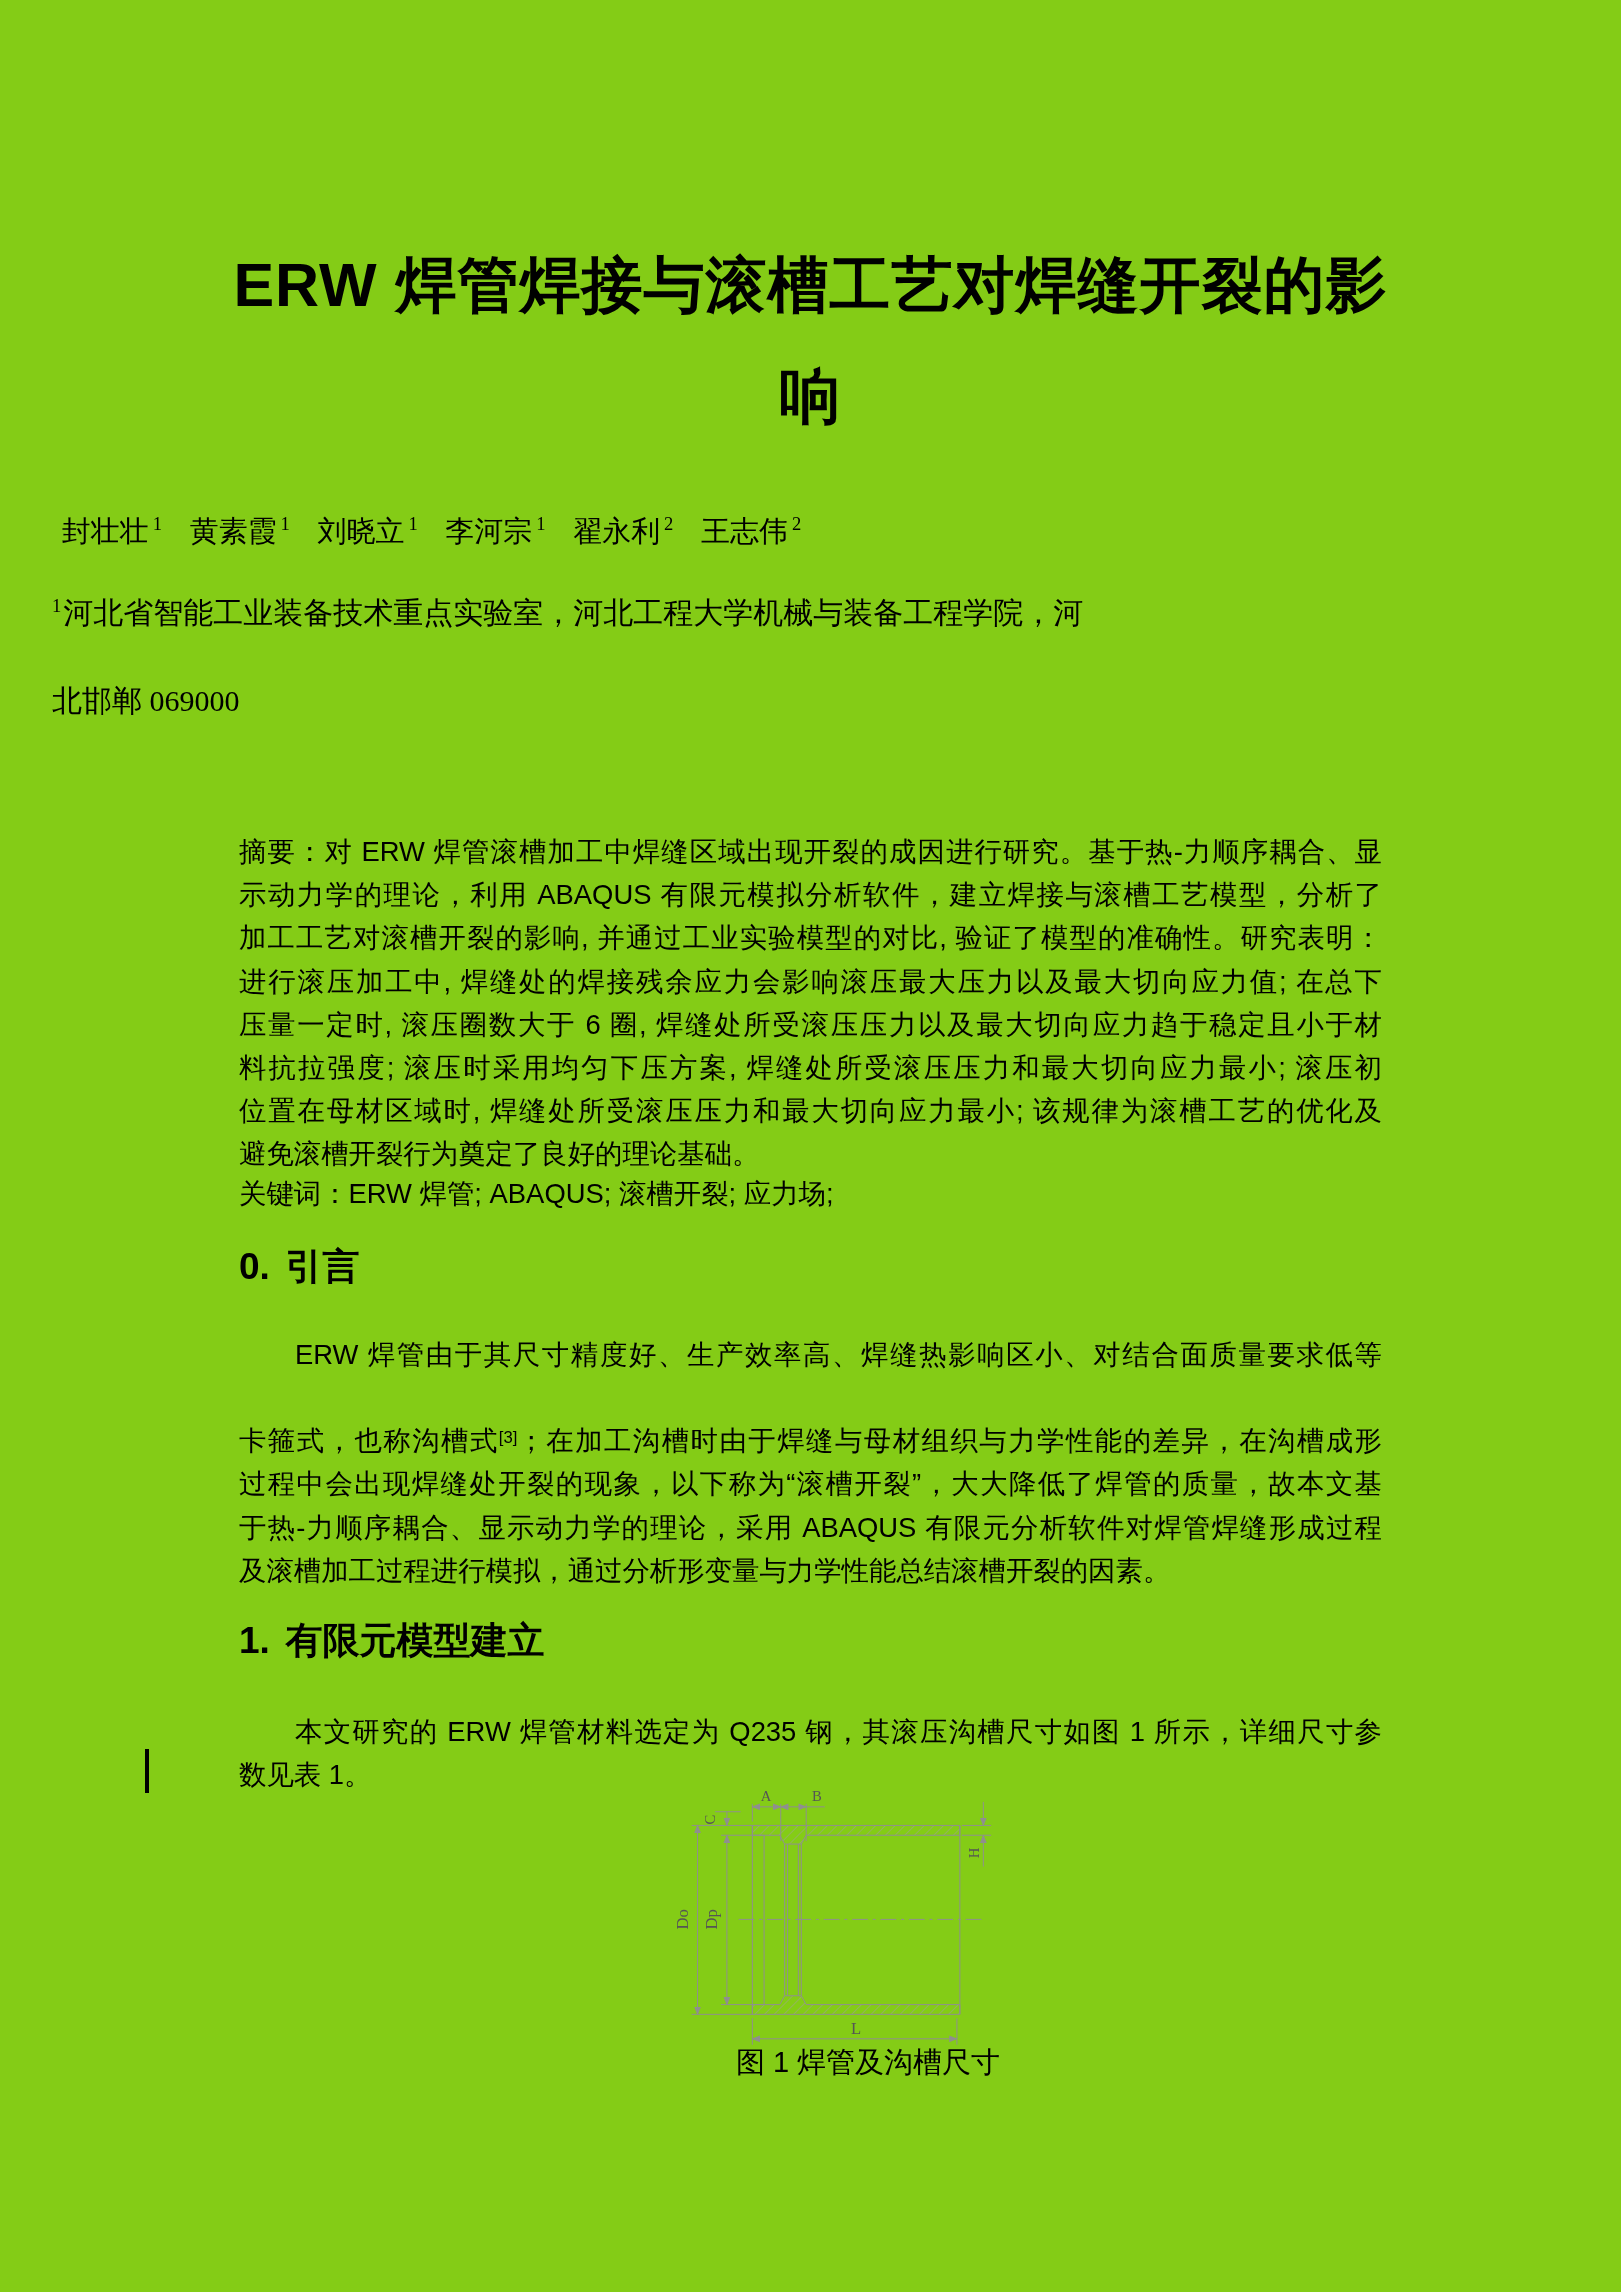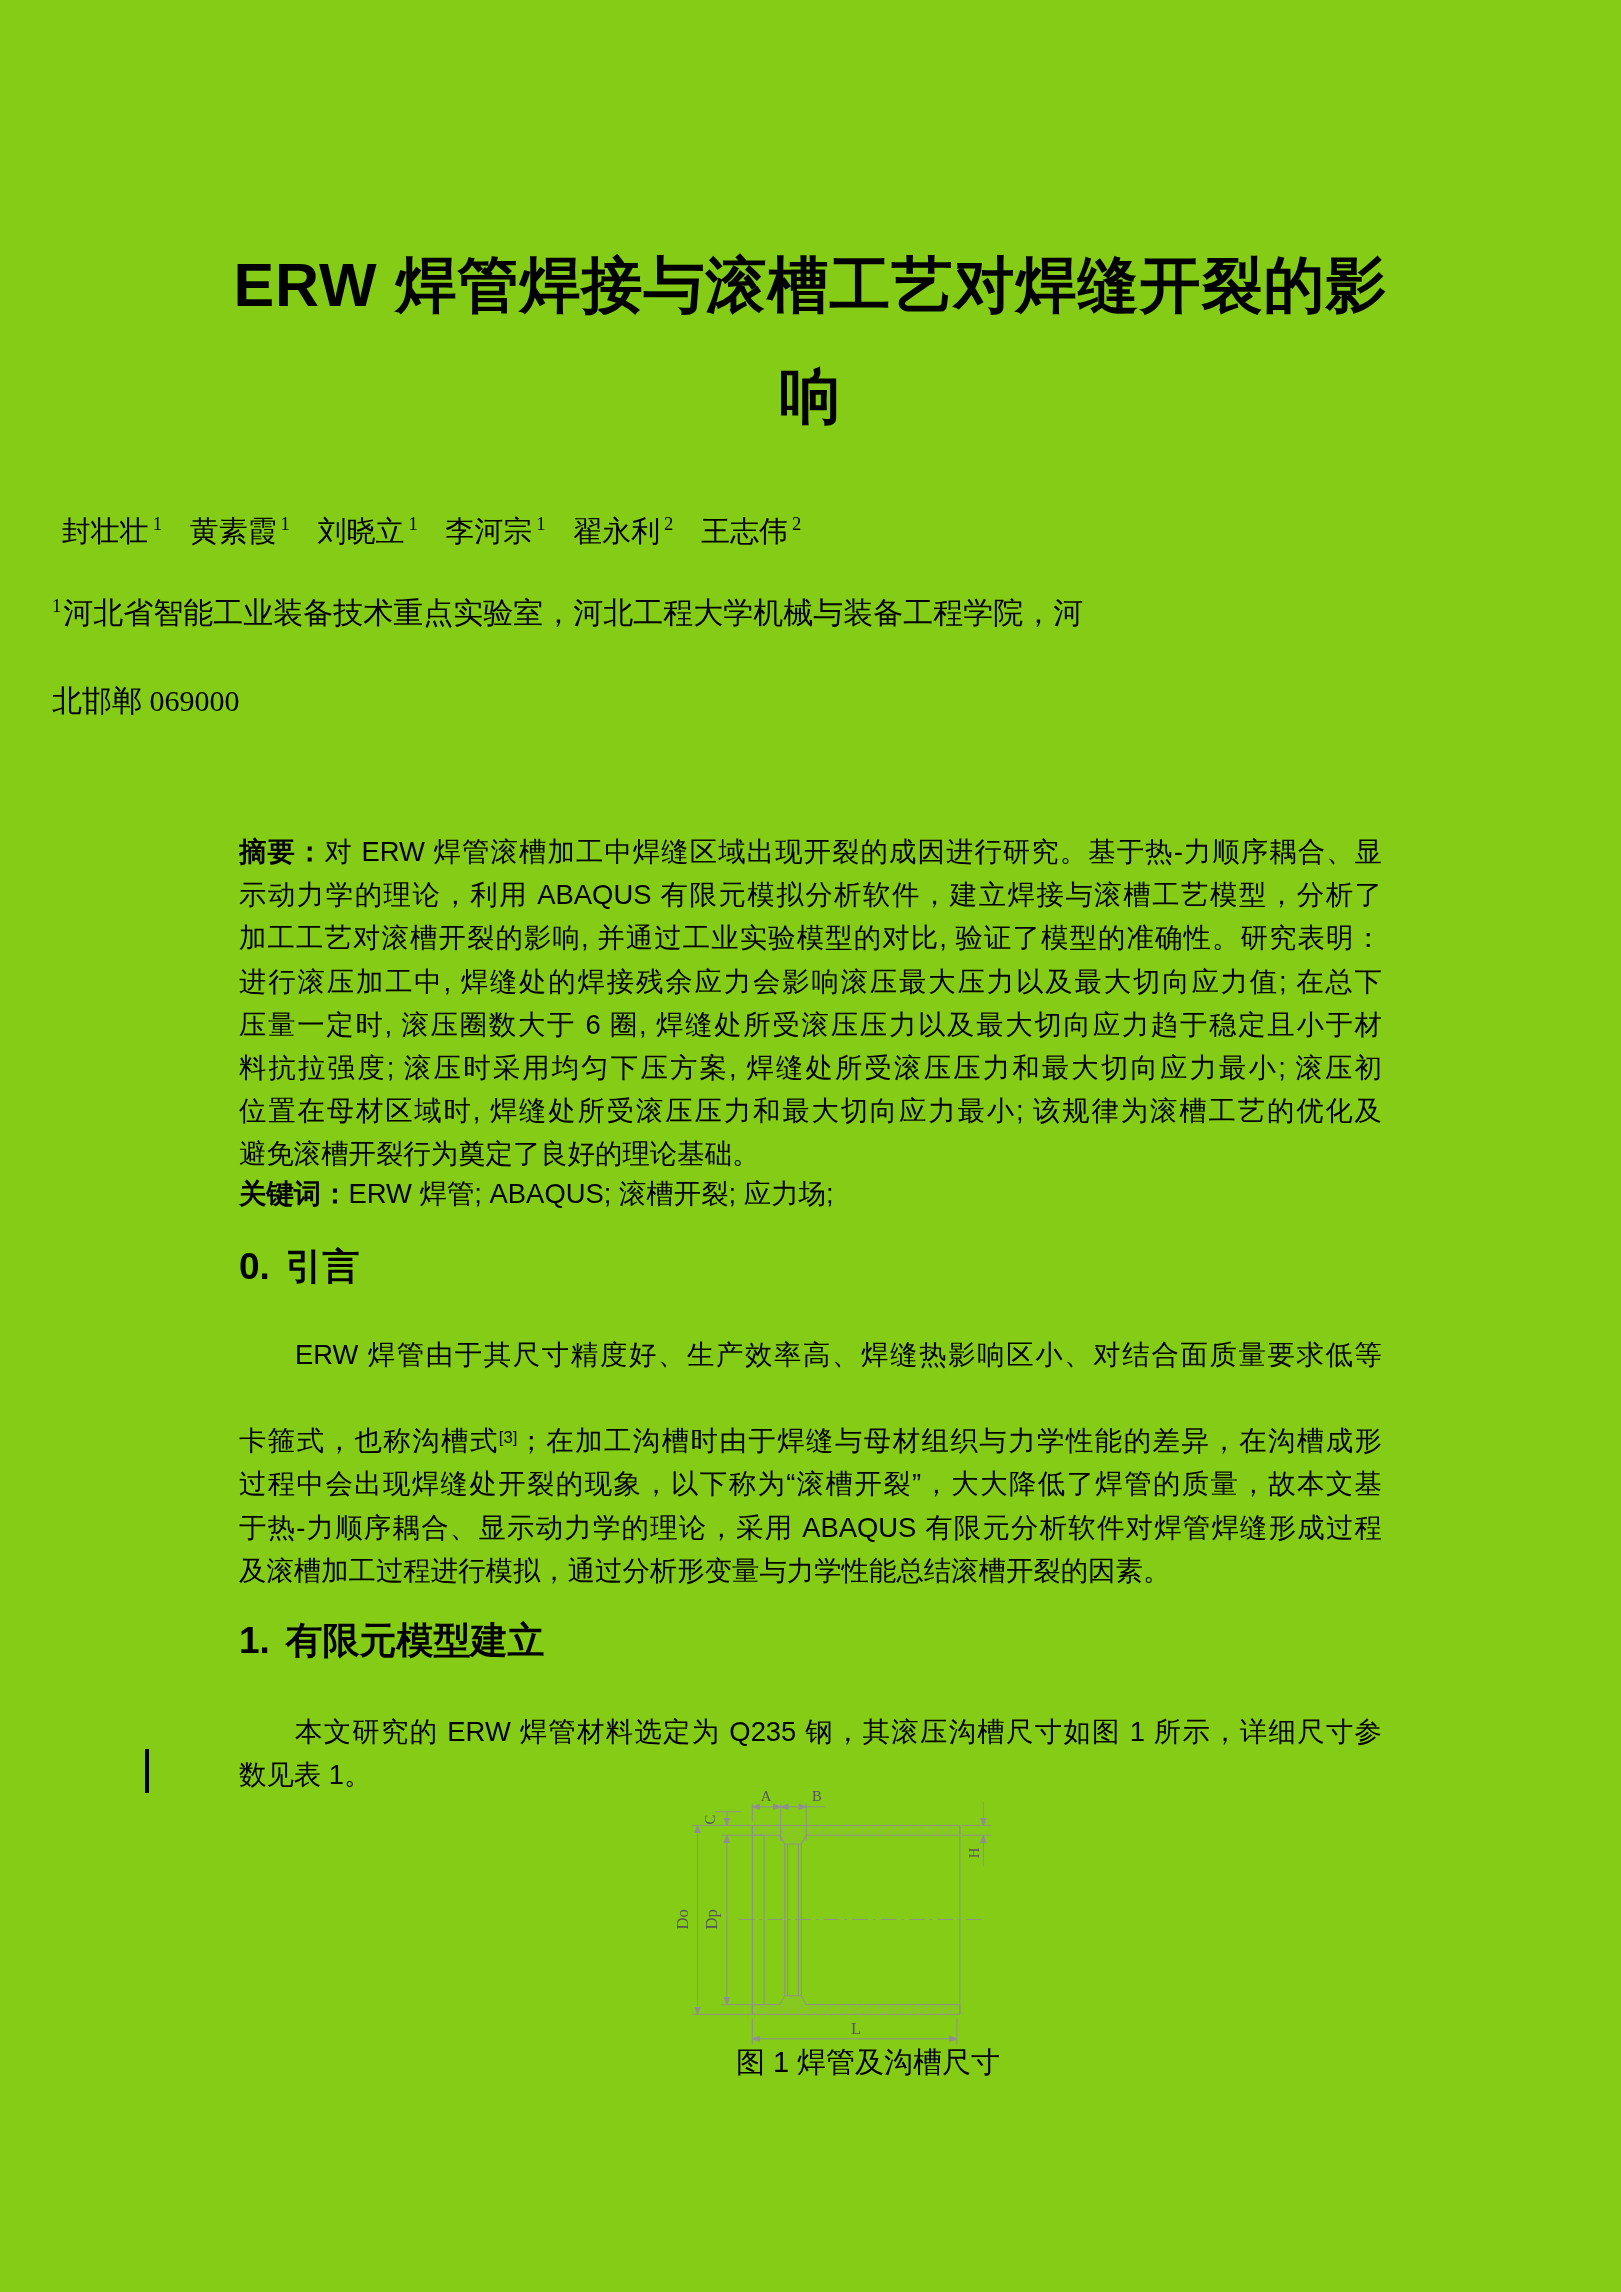--- a/index.html
+++ b/index.html
@@ -16,21 +16,21 @@
   .authors{font-size:29px;}
   .author{margin:0 9.8px;}
   .author sup{font-size:18.6px;font-family:"Liberation Serif",serif;margin-left:3.9px;}
   .affil{font-size:30px;font-family:"Liberation Serif","DejaVu Serif",serif;}
   .affil sup{font-size:18.6px;margin-right:2px;}
   
   .bl{position:absolute;left:239px;width:1143px;height:43px;line-height:43px;
       font-size:27.4px;white-space:nowrap;overflow:visible;}
   .j{white-space:normal;text-align:justify;text-align-last:justify;overflow:hidden;}
   .indent{padding-left:56px;box-sizing:border-box;}
-  .bold{font-weight:bold;}
+  .bold{font-weight:normal;}
   sup.ref{font-size:16.7px;vertical-align:6.9px;line-height:0;}
   
   .heading{position:absolute;left:239px;font-size:37px;font-weight:600;line-height:1.2;}
   .heading .num{margin-right:15.7px;}
   
   .change-bar{position:absolute;background:#000;}
   
   .fig{position:absolute;}
   .fig-caption{position:absolute;text-align:center;font-size:29px;line-height:1.2;}
   svg text{font-family:"Liberation Serif","DejaVu Serif",serif;fill:#555;}

